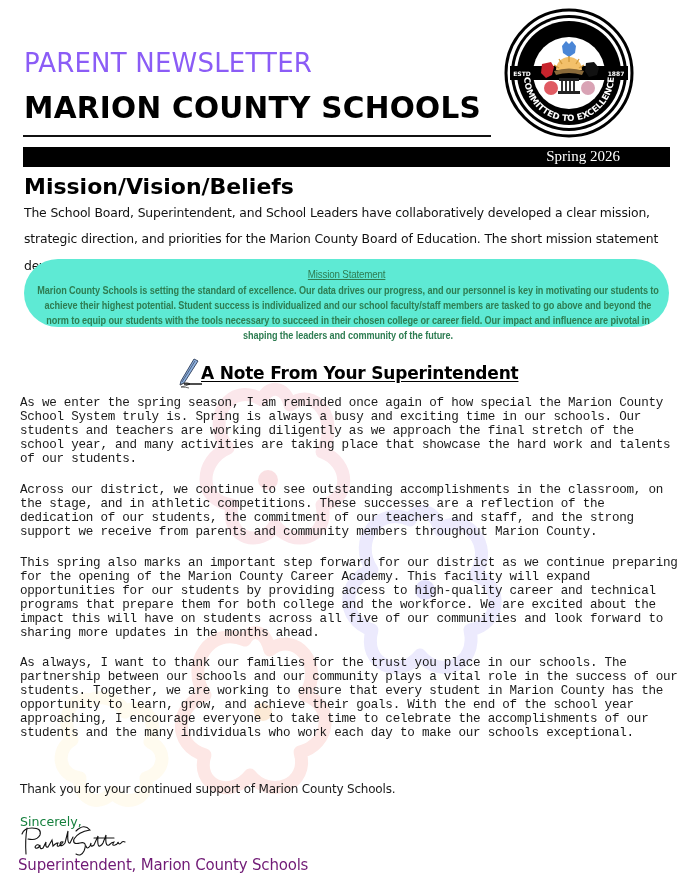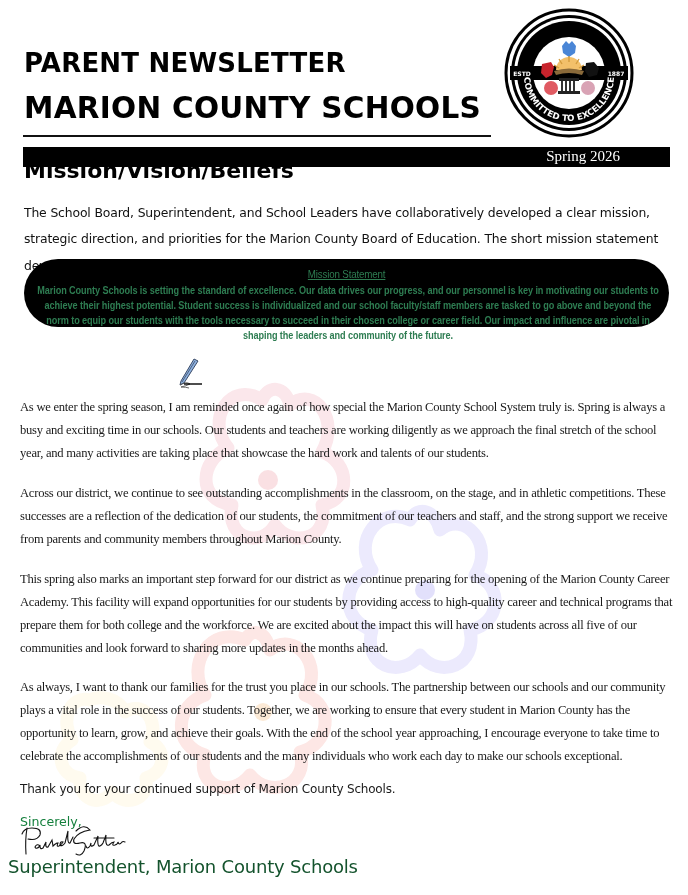--- a/index.html
+++ b/index.html
@@ -3,55 +3,55 @@
 <meta charset="utf-8">
 <style>
   * { box-sizing: border-box; margin: 0; padding: 0; }
   html, body { width: 688px; height: 895px; background: #ffffff; overflow: hidden; }
   body { position: relative; font-family: "DejaVu Sans", "Liberation Sans", sans-serif; color: #111; }
 
   .watermark { position: absolute; left: 0; top: 0; width: 688px; height: 895px; pointer-events: none; z-index: 0; }
 
   .header-kicker {
     position: absolute; left: 24px; top: 48px;
-    font-family: "DejaVu Sans", sans-serif; font-size: 26px; font-weight: 700;
-    letter-spacing: 0.2px; color: #000000;
+    font-family: "DejaVu Sans", sans-serif; font-size: 26px; font-weight: 400;
+    letter-spacing: 0.2px; color: #8b5cf6;
   }
   .header-title {
     position: absolute; left: 24px; top: 91px;
     font-family: "DejaVu Sans", sans-serif; font-size: 29.5px; font-weight: 700;
     letter-spacing: 0.3px; color: #000;
   }
   .header-rule {
     position: absolute; left: 23px; top: 135px; width: 468px; height: 2px; background: #111;
   }
   .header-bar {
     position: absolute; left: 23px; top: 147px; width: 647px; height: 20px; background: #000;
   }
   .season {
     position: absolute; right: 68px; top: 148px;
     font-family: Liberation Serif, serif; font-size: 15px; color: #fff;
   }
 
   .seal { position: absolute; left: 504px; top: 8px; width: 130px; height: 130px; }
 
   .section-title {
-    position: absolute; left: 24px; top: 158px;
+    position: absolute; left: 24px; top: 174px;
     font-family: "DejaVu Sans", sans-serif; font-size: 22px; font-weight: 700; color: #000;
   }
   .intro {
     position: absolute; left: 24px; top: 200px; width: 640px;
     font-family: "DejaVu Sans", sans-serif; font-size: 12.4px; line-height: 26px; color: #111;
     letter-spacing: -0.15px;
   }
   .intro .motto { font-weight: 700; font-style: italic; font-size: 14.5px; }
 
   .mission-box {
     position: absolute; left: 24px; top: 259px; width: 645px; height: 68px;
-    background: #000000; border-radius: 34px;
+    background: #5eead4; border-radius: 34px;
     text-align: center; padding-top: 4px;
   }
   .mission-title {
     display: inline-block;
     font-family: "Liberation Sans", sans-serif; font-size: 11.5px; color: #2e7d52;
     text-decoration: underline; letter-spacing: -0.2px; transform: scaleX(0.85);
   }
   .mission-text {
     margin: 1px auto 0; width: 760px; transform: scaleX(0.83); transform-origin: 50% 0;
     margin-left: -56px;
@@ -63,40 +63,40 @@
     position: absolute; left: 174px; top: 357px; height: 32px; display: flex; align-items: center;
   }
   .note-heading svg { width: 28px; height: 32px; }
   .note-heading-text {
     font-family: "DejaVu Sans", sans-serif; font-size: 17px; font-weight: 700;
     text-decoration: underline; text-underline-offset: 2px; color: #000; margin-left: -1px; letter-spacing: -0.2px;
   }
 
   .letter {
     position: absolute; left: 20px; top: 396px; width: 660px; z-index: 1;
-    font-family: Liberation Serif, serif; font-size: 12.6px; line-height: 23px; color: #1a1a1a;
+    font-family: Liberation Mono, monospace; font-size: 12.6px; line-height: 14px; color: #1a1a1a;
     letter-spacing: -0.25px;
   }
   .letter p { margin-bottom: 16.5px; }
   .letter p.p1 { margin-bottom: 17px; }
 
   .thanks {
     position: absolute; left: 20px; top: 782px; z-index: 1;
     font-family: "DejaVu Sans", sans-serif; font-size: 12px; color: #1a1a1a; letter-spacing: -0.2px;
   }
   .sincerely {
     position: absolute; left: 20px; top: 814px; z-index: 1;
     font-family: "DejaVu Sans", sans-serif; font-size: 12.6px; color: #15803d;
   }
   .signature {
     position: absolute; left: 18px; top: 822px; width: 125px; height: 40px; z-index: 1;
   }
   .signer-title {
-    position: absolute; left: 8px; top: 856px; z-index: 1;
-    font-family: "DejaVu Sans", sans-serif; font-size: 18px; color: #14532d; letter-spacing: -0.2px;
+    position: absolute; left: 18px; top: 856px; z-index: 1;
+    font-family: "DejaVu Sans", sans-serif; font-size: 15px; color: #701a75; letter-spacing: -0.2px;
   }
 </style>
 </head>
 <body>
 
 <svg class="watermark" viewBox="0 0 688 895">
   <g fill="none" stroke-width="13" stroke-linejoin="round" stroke-linecap="round" opacity="0.55">
 
     <path stroke="#f8d3da" d="M262 400 C 230 380, 205 420, 228 448 C 200 460, 196 500, 232 505 C 225 540, 262 548, 275 525 C 292 548, 330 540, 322 505 C 352 500, 350 462, 322 452 C 340 420, 315 385, 290 405 C 285 385, 268 385, 262 400 Z"></path>
 
@@ -167,20 +167,21 @@
   <div class="mission-text">Marion County Schools is setting the standard of excellence. Our data drives our progress, and our personnel is key in motivating our students to achieve their highest potential. Student success is individualized and our school faculty/staff members are tasked to go above and beyond the norm to equip our students with the tools necessary to succeed in their chosen college or career field. Our impact and influence are pivotal in shaping the leaders and community of the future.</div>
 </div>
 
 <div class="note-heading">
   <svg viewBox="0 0 28 32">
     <path d="M20 2 L24 4 L10 26 L6 28 L7 24 Z" fill="#8fb2e0" stroke="#3a4a66" stroke-width="1"></path>
     <line x1="21" y1="4" x2="8" y2="25" stroke="#3a4a66" stroke-width="0.8"></line>
     <path d="M6 28 q6 -4 10 -1 q-4 2 -9 3 q5 0 8 1" fill="none" stroke="#555" stroke-width="0.9"></path>
     <line x1="10" y1="27" x2="28" y2="27" stroke="#000" stroke-width="1.4"></line>
   </svg>
+  <span class="note-heading-text">A Note From Your Superintendent</span>
 </div>
 
 <div class="letter">
   <p class="p1">As we enter the spring season, I am reminded once again of how special the Marion County School System truly is. Spring is always a busy and exciting time in our schools. Our students and teachers are working diligently as we approach the final stretch of the school year, and many activities are taking place that showcase the hard work and talents of our students.</p>
   <p>Across our district, we continue to see outstanding accomplishments in the classroom, on the stage, and in athletic competitions. These successes are a reflection of the dedication of our students, the commitment of our teachers and staff, and the strong support we receive from parents and community members throughout Marion County.</p>
   <p>This spring also marks an important step forward for our district as we continue preparing for the opening of the Marion County Career Academy. This facility will expand opportunities for our students by providing access to high-quality career and technical programs that prepare them for both college and the workforce. We are excited about the impact this will have on students across all five of our communities and look forward to sharing more updates in the months ahead.</p>
   <p>As always, I want to thank our families for the trust you place in our schools. The partnership between our schools and our community plays a vital role in the success of our students. Together, we are working to ensure that every student in Marion County has the opportunity to learn, grow, and achieve their goals. With the end of the school year approaching, I encourage everyone to take time to celebrate the accomplishments of our students and the many individuals who work each day to make our schools exceptional.</p>
 </div>
 
 <div class="thanks">Thank you for your continued support of Marion County Schools.</div>

